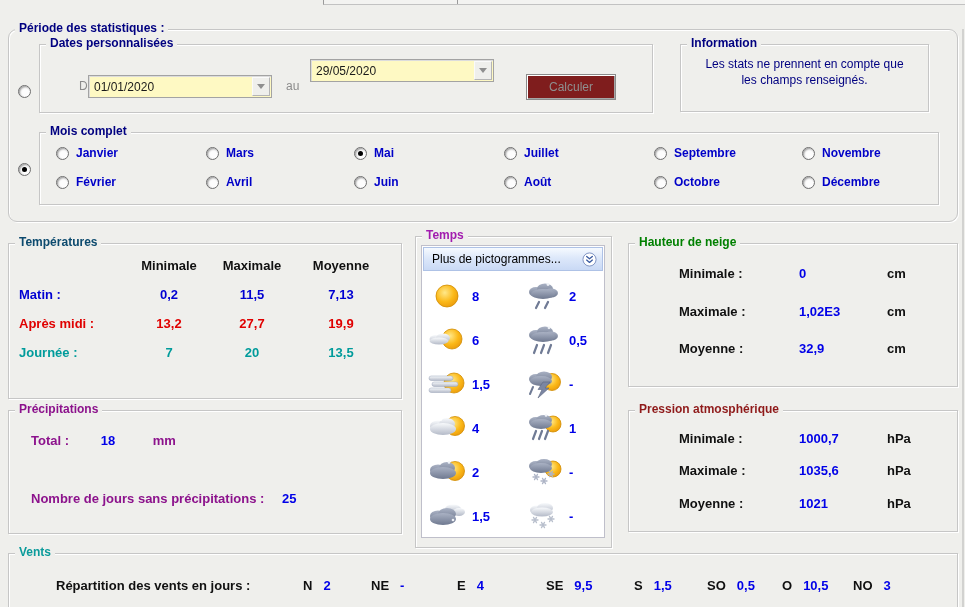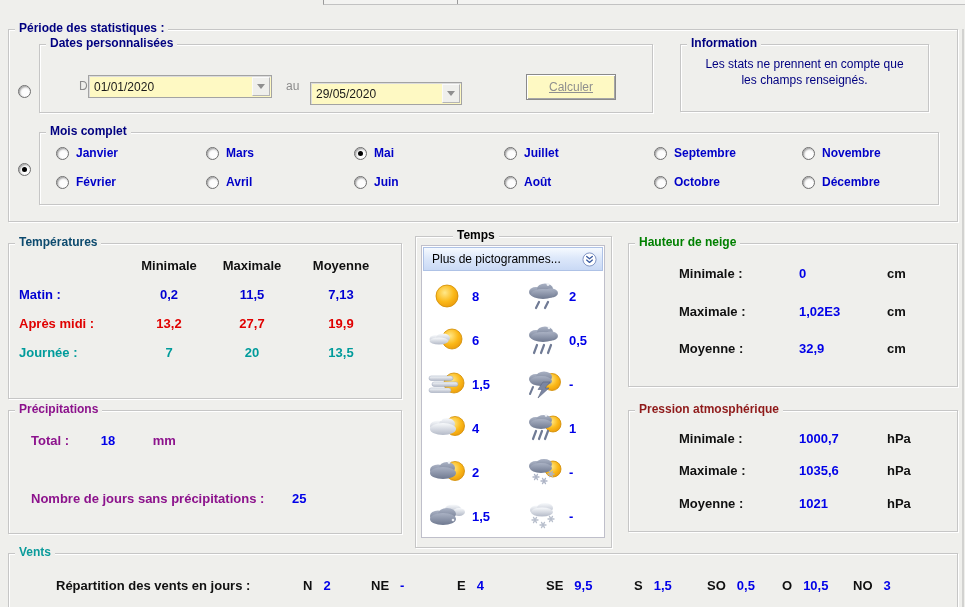--- a/index.html
+++ b/index.html
@@ -40,22 +40,22 @@
   
   .combo{position:absolute;height:23px;background:#fef9c3;border:1px solid #a3a3a3;box-sizing:border-box;
          box-shadow:inset 1px 1px 0 #dcdcdc;}
   .combo .txt{position:absolute;left:5px;top:4px;font-size:12px;color:#1a1a1a;}
   .combo .drop{position:absolute;right:1px;top:1px;bottom:1px;width:18px;background:#efefec;
                border:1px solid #b5b5b5;border-top-color:#fafafa;border-left-color:#fafafa;
                display:flex;align-items:center;justify-content:center;box-sizing:border-box;}
   .arrow-down{width:0;height:0;border-left:4px solid transparent;border-right:4px solid transparent;border-top:5px solid #8f8f8f;}
   .btn-disabled{
     position:absolute;display:flex;align-items:center;justify-content:center;
-    background:#fef9c3;border:1px solid #8a8a8a;color:#8f8f8f;font-size:12px;
-    box-shadow:inset 1px 1px 0 #ffffff, inset -1px -1px 0 #a6a6a6;box-sizing:border-box;text-decoration:underline;
+    background:#7f1d1d;border:1px solid #8a8a8a;color:#8f8f8f;font-size:12px;
+    box-shadow:inset 1px 1px 0 #ffffff, inset -1px -1px 0 #a6a6a6;box-sizing:border-box;
   }
   .gray{color:#8c8c8c;}
   
   .t-table{position:absolute;left:10px;top:14px;width:374px;display:grid;
            grid-template-columns:108px 84px 82px 96px;row-gap:14px;
            font-size:13px;font-weight:bold;}
   .t-table .h{text-align:center;color:#101010;}
   .t-table .num{text-align:center;}
   .row-matin{color:#0000d2;}
   .row-apres{color:#e00000;}
@@ -105,37 +105,37 @@
           <stop offset="1" stop-color="#6f7990"></stop>
     </linearGradient>
   </defs>
 </svg>
 </div>
 
 <div class="top-strip"></div>
 <div class="top-tick"></div>
 <div class="right-edge"></div>
 
-<div class="group" style="left:8px;top:29px;width:948px;height:191px;">
+<div class="group" style="left:8px;top:29px;width:948px;height:191px;border-radius:9px;">
   <span class="legend navy">Période des statistiques :</span>
 
   <span class="radio radio-abs" style="left:9px;top:55px;"></span>
   <span class="radio radio-abs checked" style="left:9px;top:133px;"></span>
 
   <div class="group" style="left:30px;top:14px;width:612px;height:67px;">
     <span class="legend navy">Dates personnalisées</span>
     <span class="gray" style="position:absolute;left:39px;top:34px;">Du</span>
     <div class="combo" style="left:48px;top:30px;width:184px;">
       <span class="txt">01/01/2020</span>
       <span class="drop">
           <span class="arrow-down"></span>
         </span>
     </div>
     <span class="gray" style="position:absolute;left:246px;top:34px;">au</span>
-    <div class="combo" style="left:270px;top:37px;width:152px;">
+    <div class="combo" style="left:270px;top:14px;width:184px;">
       <span class="txt">29/05/2020</span>
       <span class="drop">
           <span class="arrow-down"></span>
         </span>
     </div>
     <button class="btn-disabled" style="left:486px;top:29px;width:90px;height:26px;">Calculer</button>
   </div>
 
   <div class="group" style="left:671px;top:14px;width:247px;height:66px;">
     <span class="legend navy">Information</span>
@@ -218,21 +218,21 @@
     <span class="row-apres num">19,9</span>
 
     <span class="row-journee">Journée :</span>
     <span class="row-journee num">7</span>
     <span class="row-journee num">20</span>
     <span class="row-journee num">13,5</span>
   </div>
 </div>
 
 <div class="group" style="left:415px;top:236px;width:195px;height:310px;">
-  <span class="legend" style="color:#000000;margin-left:31px;">Temps</span>
+  <span class="legend" style="color:#a21caf;">Temps</span>
   <div class="white-panel">
     <div class="more-btn">
       <span>Plus de pictogrammes...</span>
       <svg width="15" height="15" viewBox="0 0 16 16">
         <circle cx="8" cy="8" r="7" fill="#ffffff" stroke="#7a8fc0"></circle>
         <path d="M5 4.7 L8 7.2 L11 4.7 M5 8.6 L8 11.1 L11 8.6" fill="none" stroke="#3a5ba0" stroke-width="1.4" stroke-linecap="round" stroke-linejoin="round"></path>
       </svg>
     </div>
     <div class="picto-grid">
 
@@ -458,21 +458,21 @@
 
 <div class="group" style="left:8px;top:410px;width:392px;height:122px;">
   <span class="legend" style="color:#8c128c;">Précipitations</span>
   <div class="p-line" style="left:22px;top:22px;">
     <span>Total :</span>
     <span class="p-val" style="margin-left:28px;">18</span>
     <span style="margin-left:34px;">mm</span>
   </div>
   <div class="p-line" style="left:22px;top:80px;">
     <span>Nombre de jours sans précipitations :</span>
-    <span class="p-val" style="margin-left:24px;">25</span>
+    <span class="p-val" style="margin-left:14px;">25</span>
   </div>
 </div>
 
 <div class="group" style="left:628px;top:410px;width:328px;height:120px;">
   <span class="legend" style="color:#8f1a1a;">Pression atmosphérique</span>
   <div class="stat-row" style="top:20px;">
     <span class="sl">Minimale :</span>
     <span class="sv">1000,7</span>
     <span class="su">hPa</span>
   </div>

